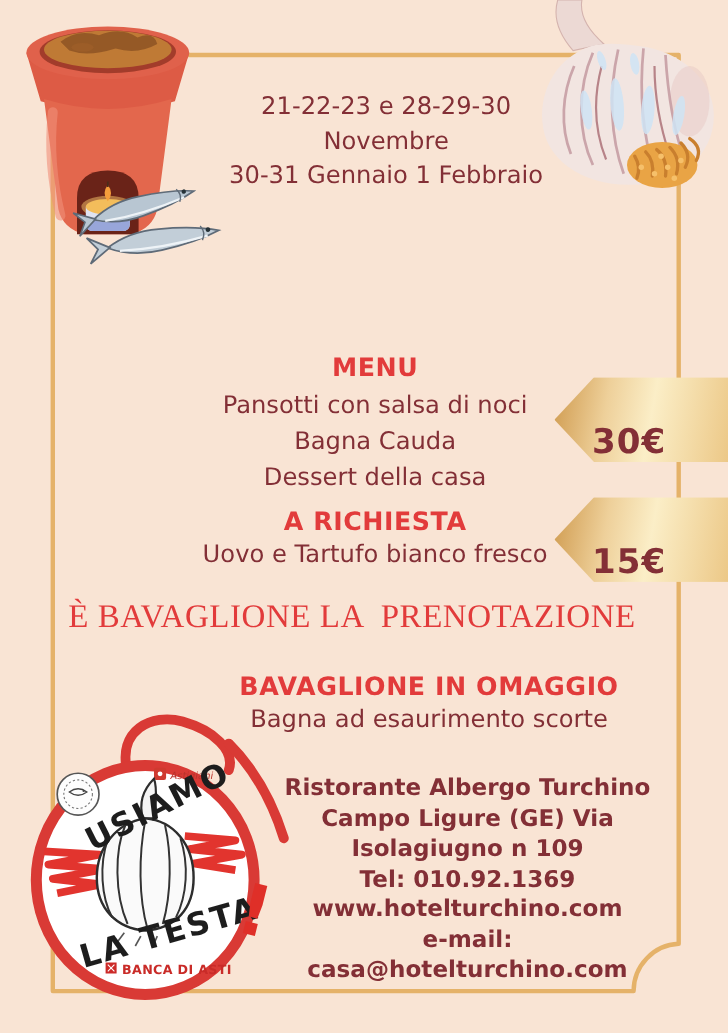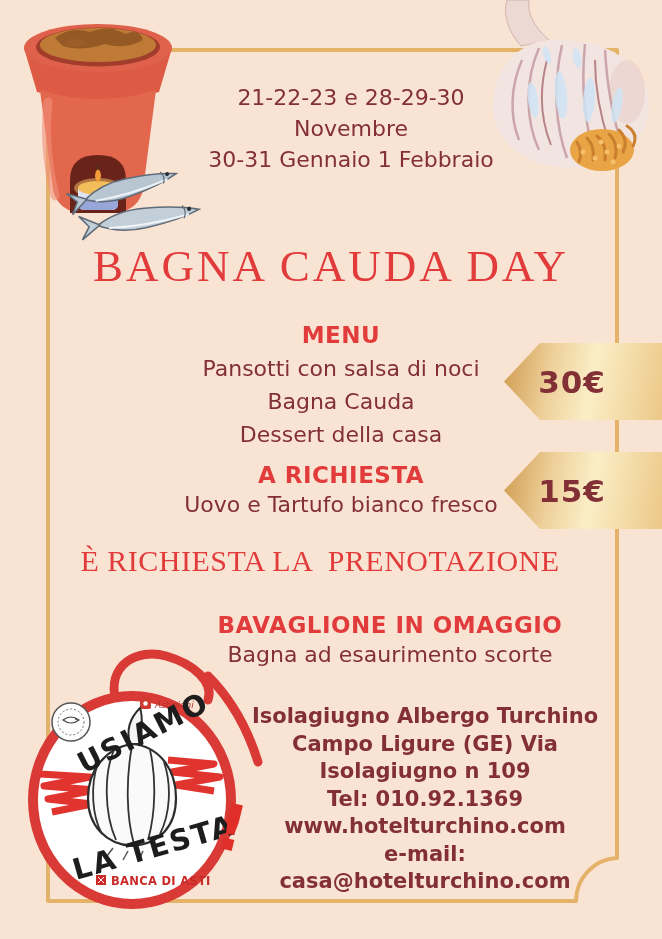--- a/index.html
+++ b/index.html
@@ -37,21 +37,21 @@
 
   .bava-heading{top:612px;left:130px;width:520px;}
   .bava-sub{top:642px;left:130px;width:520px;}
 
   .contact{top:703px;left:194px;width:462px;color:var(--maroon,#832f36);
            font-weight:bold;font-size:21px;line-height:27.5px;}
 
   .ribbon{position:absolute;right:0;width:158px;height:77px;
       clip-path:polygon(0 50%,36px 0,100% 0,100% 100%,36px 100%);
       background:linear-gradient(100deg,var(--ribbon-dark,#cf9a4e) 0%,#eed09a 30%,var(--ribbon-light,#fbeec7) 55%,#ecc887 100%);
-      display:flex;align-items:center;justify-content:center;
+      display:flex;align-items:flex-end;justify-content:center;
       padding-left:36px;padding-right:58px;box-sizing:border-box;}
   .ribbon span{font-size:31px;font-weight:bold;color:var(--maroon,#832f36);letter-spacing:1px;}
   .ribbon-30{top:343px;}
   .ribbon-15{top:452px;}
 
   .pot-illus{left:15px;top:18px;}
   .garlic-illus{left:477px;top:0;}
   .bib-illus{left:18px;top:648px;}
 </style>
 </head>
@@ -149,39 +149,38 @@
   <div class="ribbon ribbon-15">
     <span>15€</span>
   </div>
 
   <div class="txt dates">
     <div class="bold">21-22-23 e 28-29-30</div>
     <div class="bold">Novembre</div>
     <div>30-31 Gennaio 1 Febbraio</div>
   </div>
 
-  <div class="txt title">BAGNA CAUDA DAY</div>
 
   <div class="txt red-heading menu-heading">MENU</div>
   <div class="txt maroon-text menu-items">
     <div>Pansotti con salsa di noci</div>
     <div>Bagna Cauda</div>
     <div>Dessert della casa</div>
   </div>
 
   <div class="txt red-heading richiesta-heading">A RICHIESTA</div>
   <div class="txt maroon-text richiesta-item">Uovo e Tartufo bianco fresco</div>
 
-  <div class="txt prenotazione">È RICHIESTA LA  PRENOTAZIONE</div>
+  <div class="txt prenotazione">È BAVAGLIONE LA  PRENOTAZIONE</div>
 
   <div class="txt red-heading bava-heading">BAVAGLIONE IN OMAGGIO</div>
   <div class="txt maroon-text bava-sub">Bagna ad esaurimento scorte</div>
 
   <div class="txt contact">
-    <div>Isolagiugno Albergo Turchino</div>
+    <div>Ristorante Albergo Turchino</div>
     <div>Campo Ligure (GE) Via</div>
     <div>Isolagiugno n 109</div>
     <div>Tel: 010.92.1369</div>
     <div>www.hotelturchino.com</div>
     <div>e-mail:</div>
     <div>casa@hotelturchino.com</div>
   </div>
 
   <svg class="abs illus bib-illus" width="245" height="262" viewBox="0 0 245 262">
     <g stroke="#d93a35" stroke-width="9" fill="none" stroke-linecap="round">

